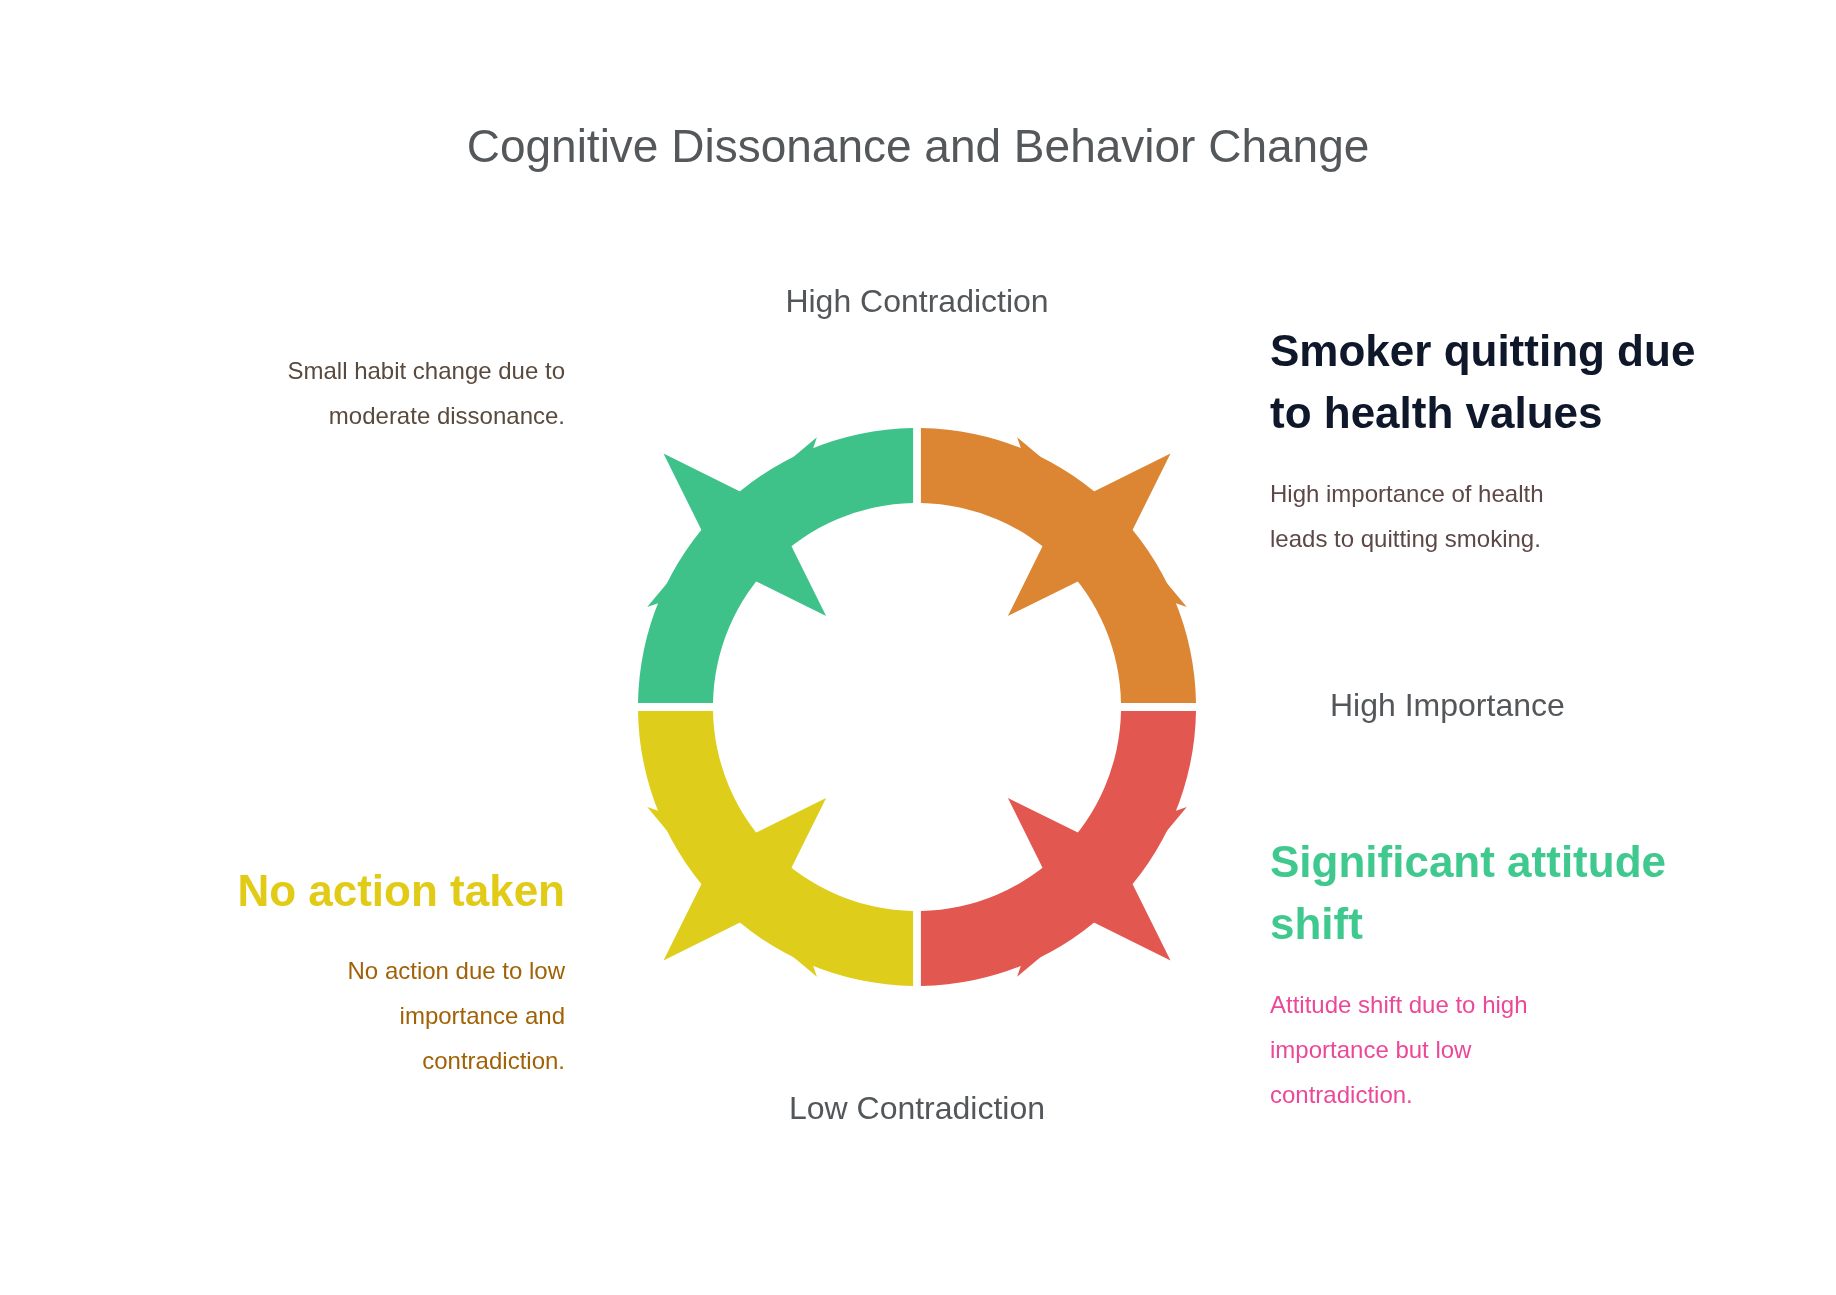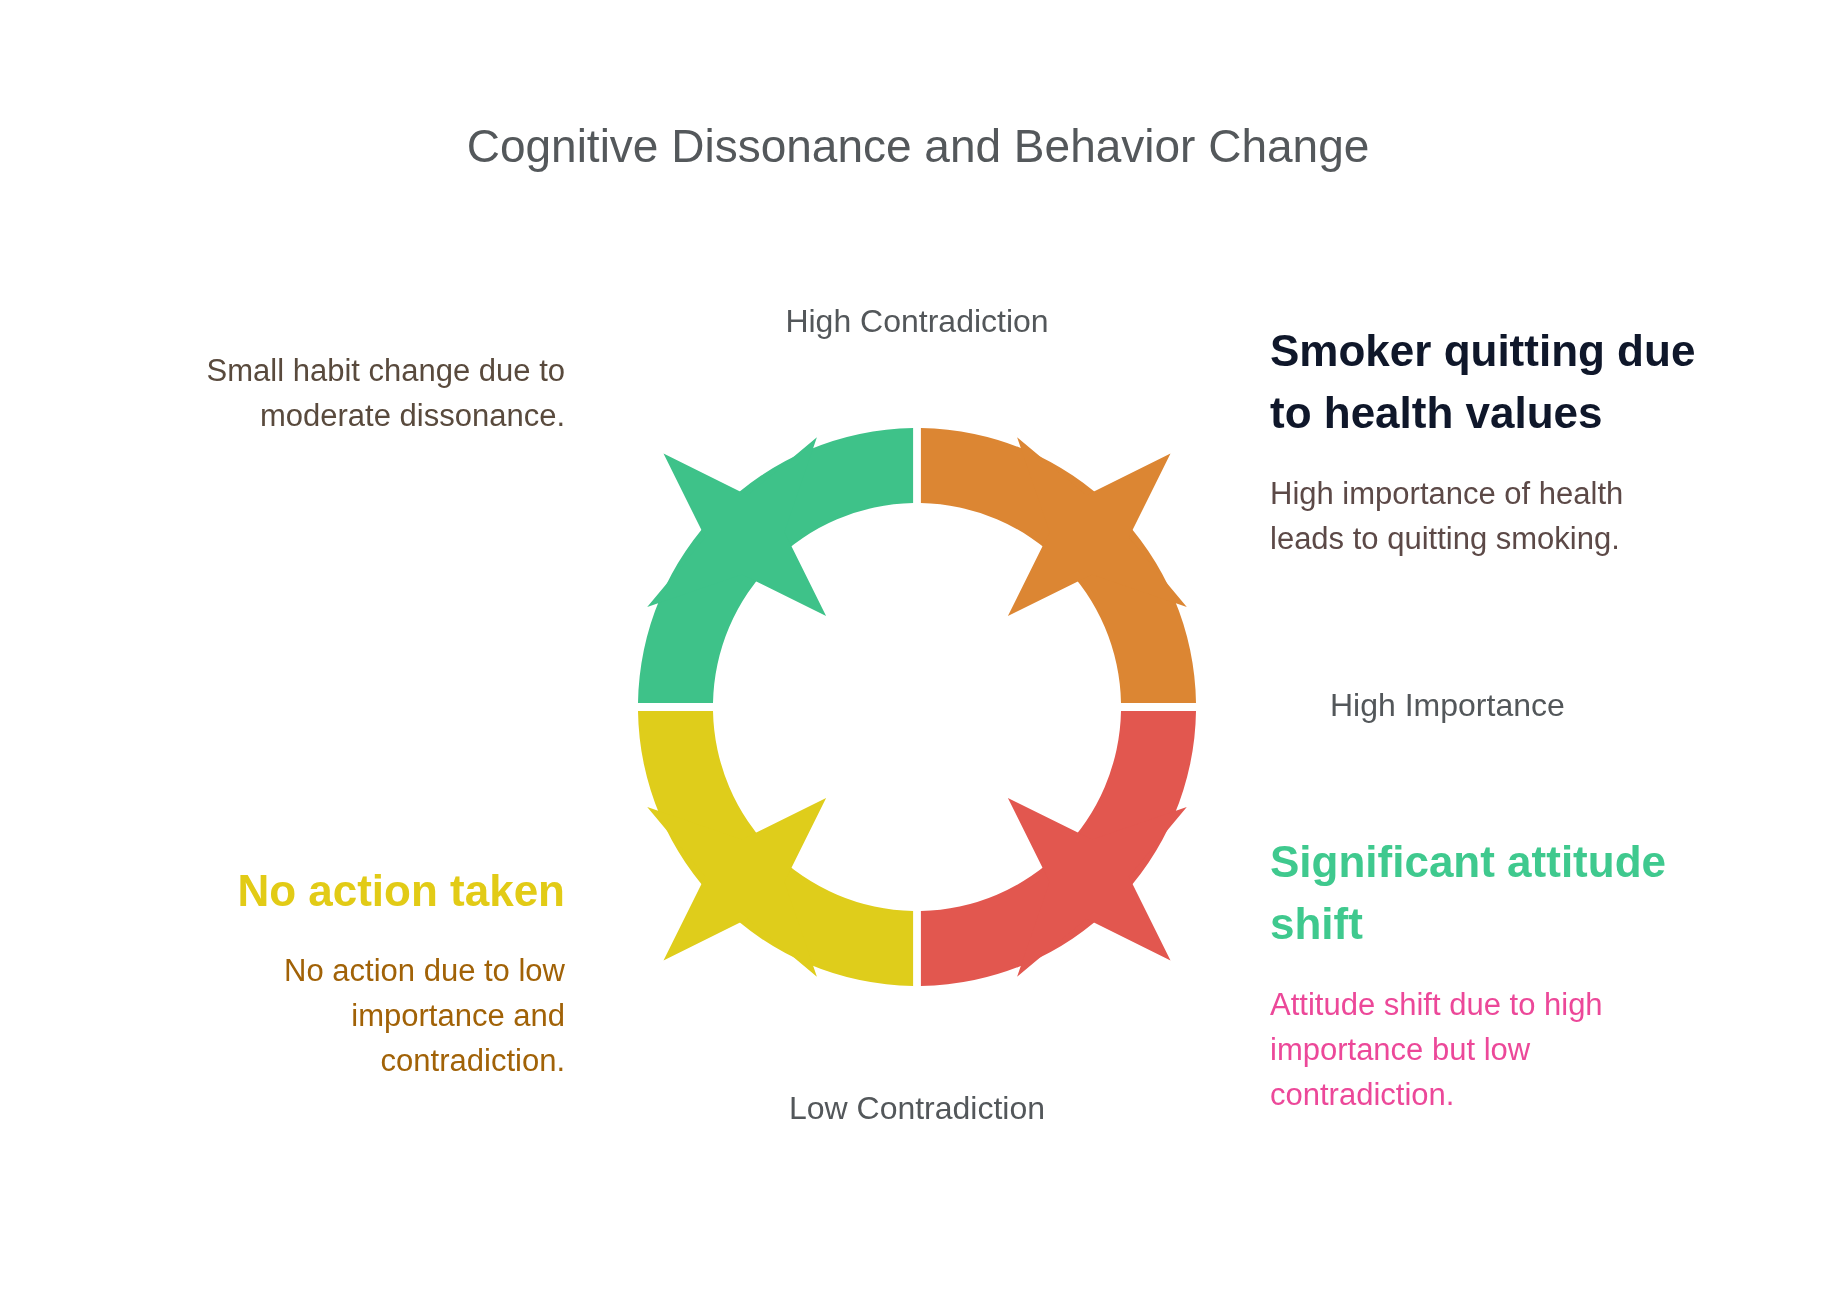--- a/index.html
+++ b/index.html
@@ -17,40 +17,40 @@
     font-size:46px;
     font-weight:400;
     line-height:1.25;
   }
   .axis-label{
     position:absolute;
     font-size:32px;
     line-height:38px;
     font-weight:400;
   }
-  .axis-top   {left:617px; top:282px;  width:600px; text-align:center;margin-top:20px;}
+  .axis-top   {left:617px; top:282px;  width:600px; text-align:center;}
   .axis-bottom{left:617px; top:1089px; width:600px; text-align:center;}
   .axis-left  {left:105px; top:686px;  width:400px; text-align:right;}
   .axis-right {left:1330px;top:686px;  width:400px; text-align:left;}
   .cycle-svg{
     position:absolute;
     left:537px; top:327px;
     width:760px; height:760px;
   }
   .callout{position:absolute;}
   .callout h2{
     margin:0 0 26px 0;
     font-size:44px;
     font-weight:700;
     line-height:1.42;
     white-space:pre-line;
   }
   .callout p{
     margin:0;
-    font-size:31px;
+    font-size:24px;
     line-height:45px;
     font-weight:400;
     white-space:pre-line;
   }
   .callout-tl{left:105px;  top:348px; width:460px; text-align:right;}
   .callout-tr{left:1270px; top:320px; width:480px; text-align:left;}
   .callout-bl{left:105px;  top:860px; width:460px; text-align:right;}
   .callout-br{left:1270px; top:831px; width:480px; text-align:left;}
 </style>
 </head>

